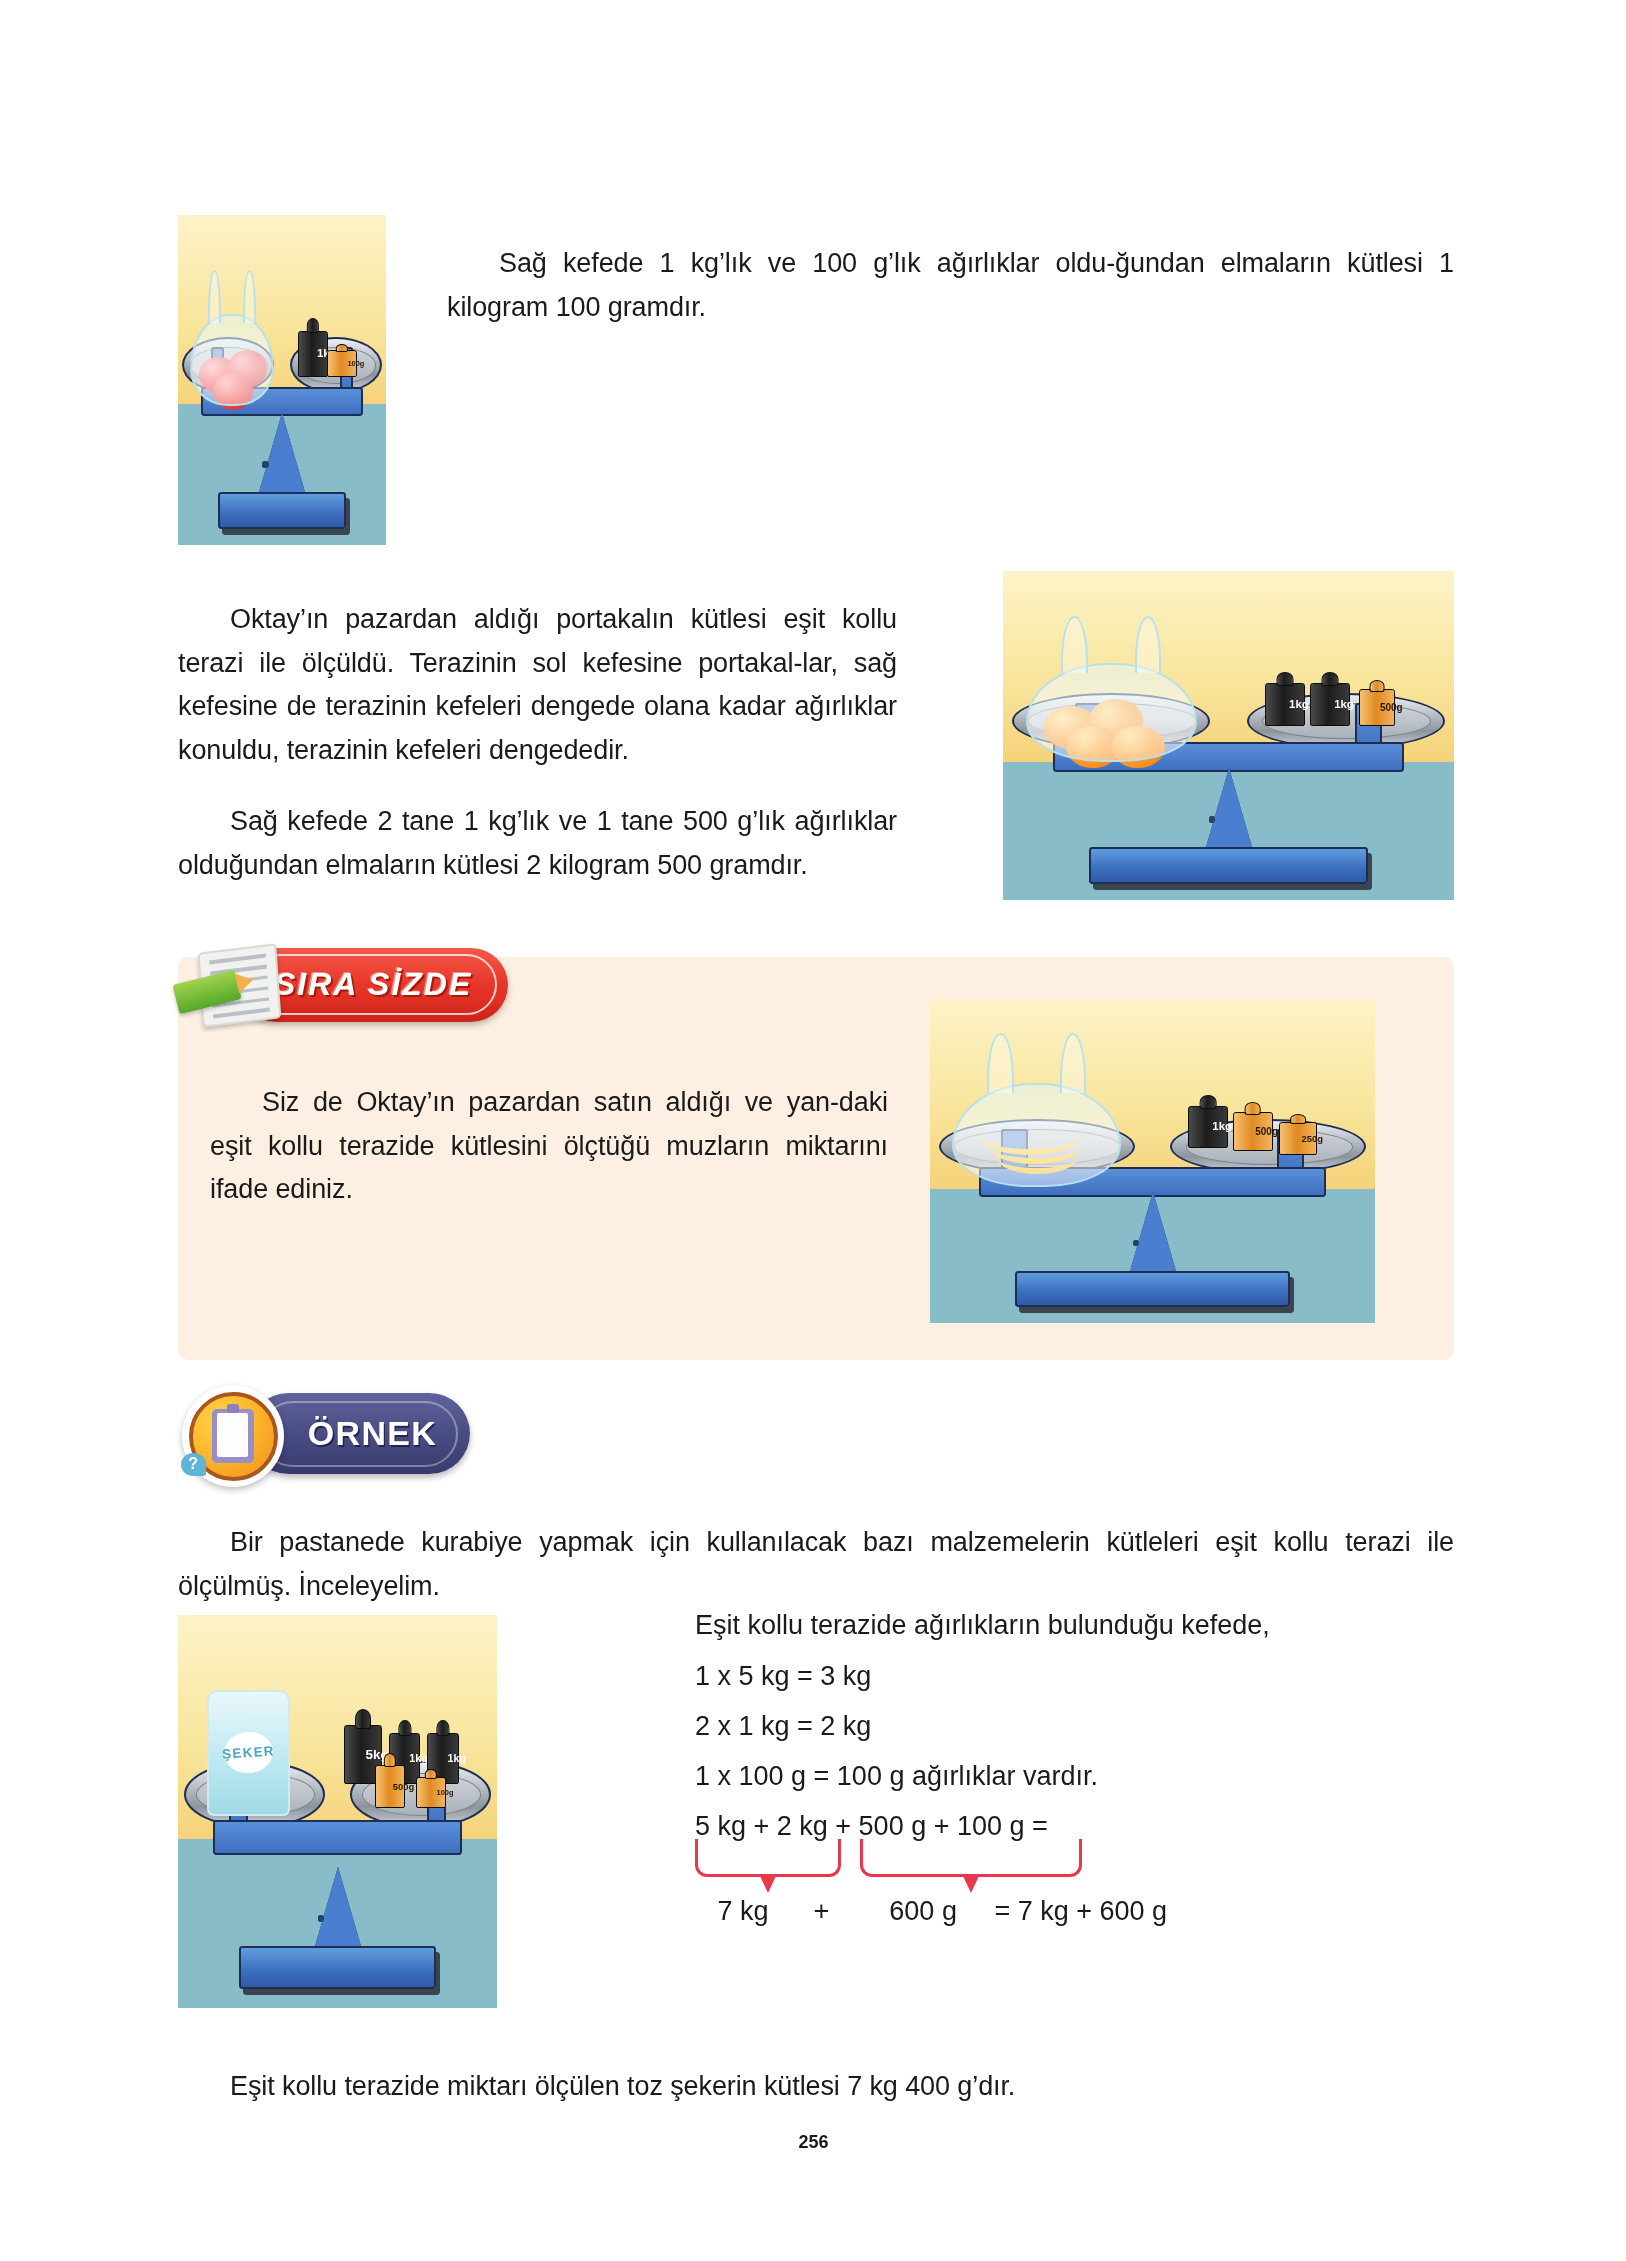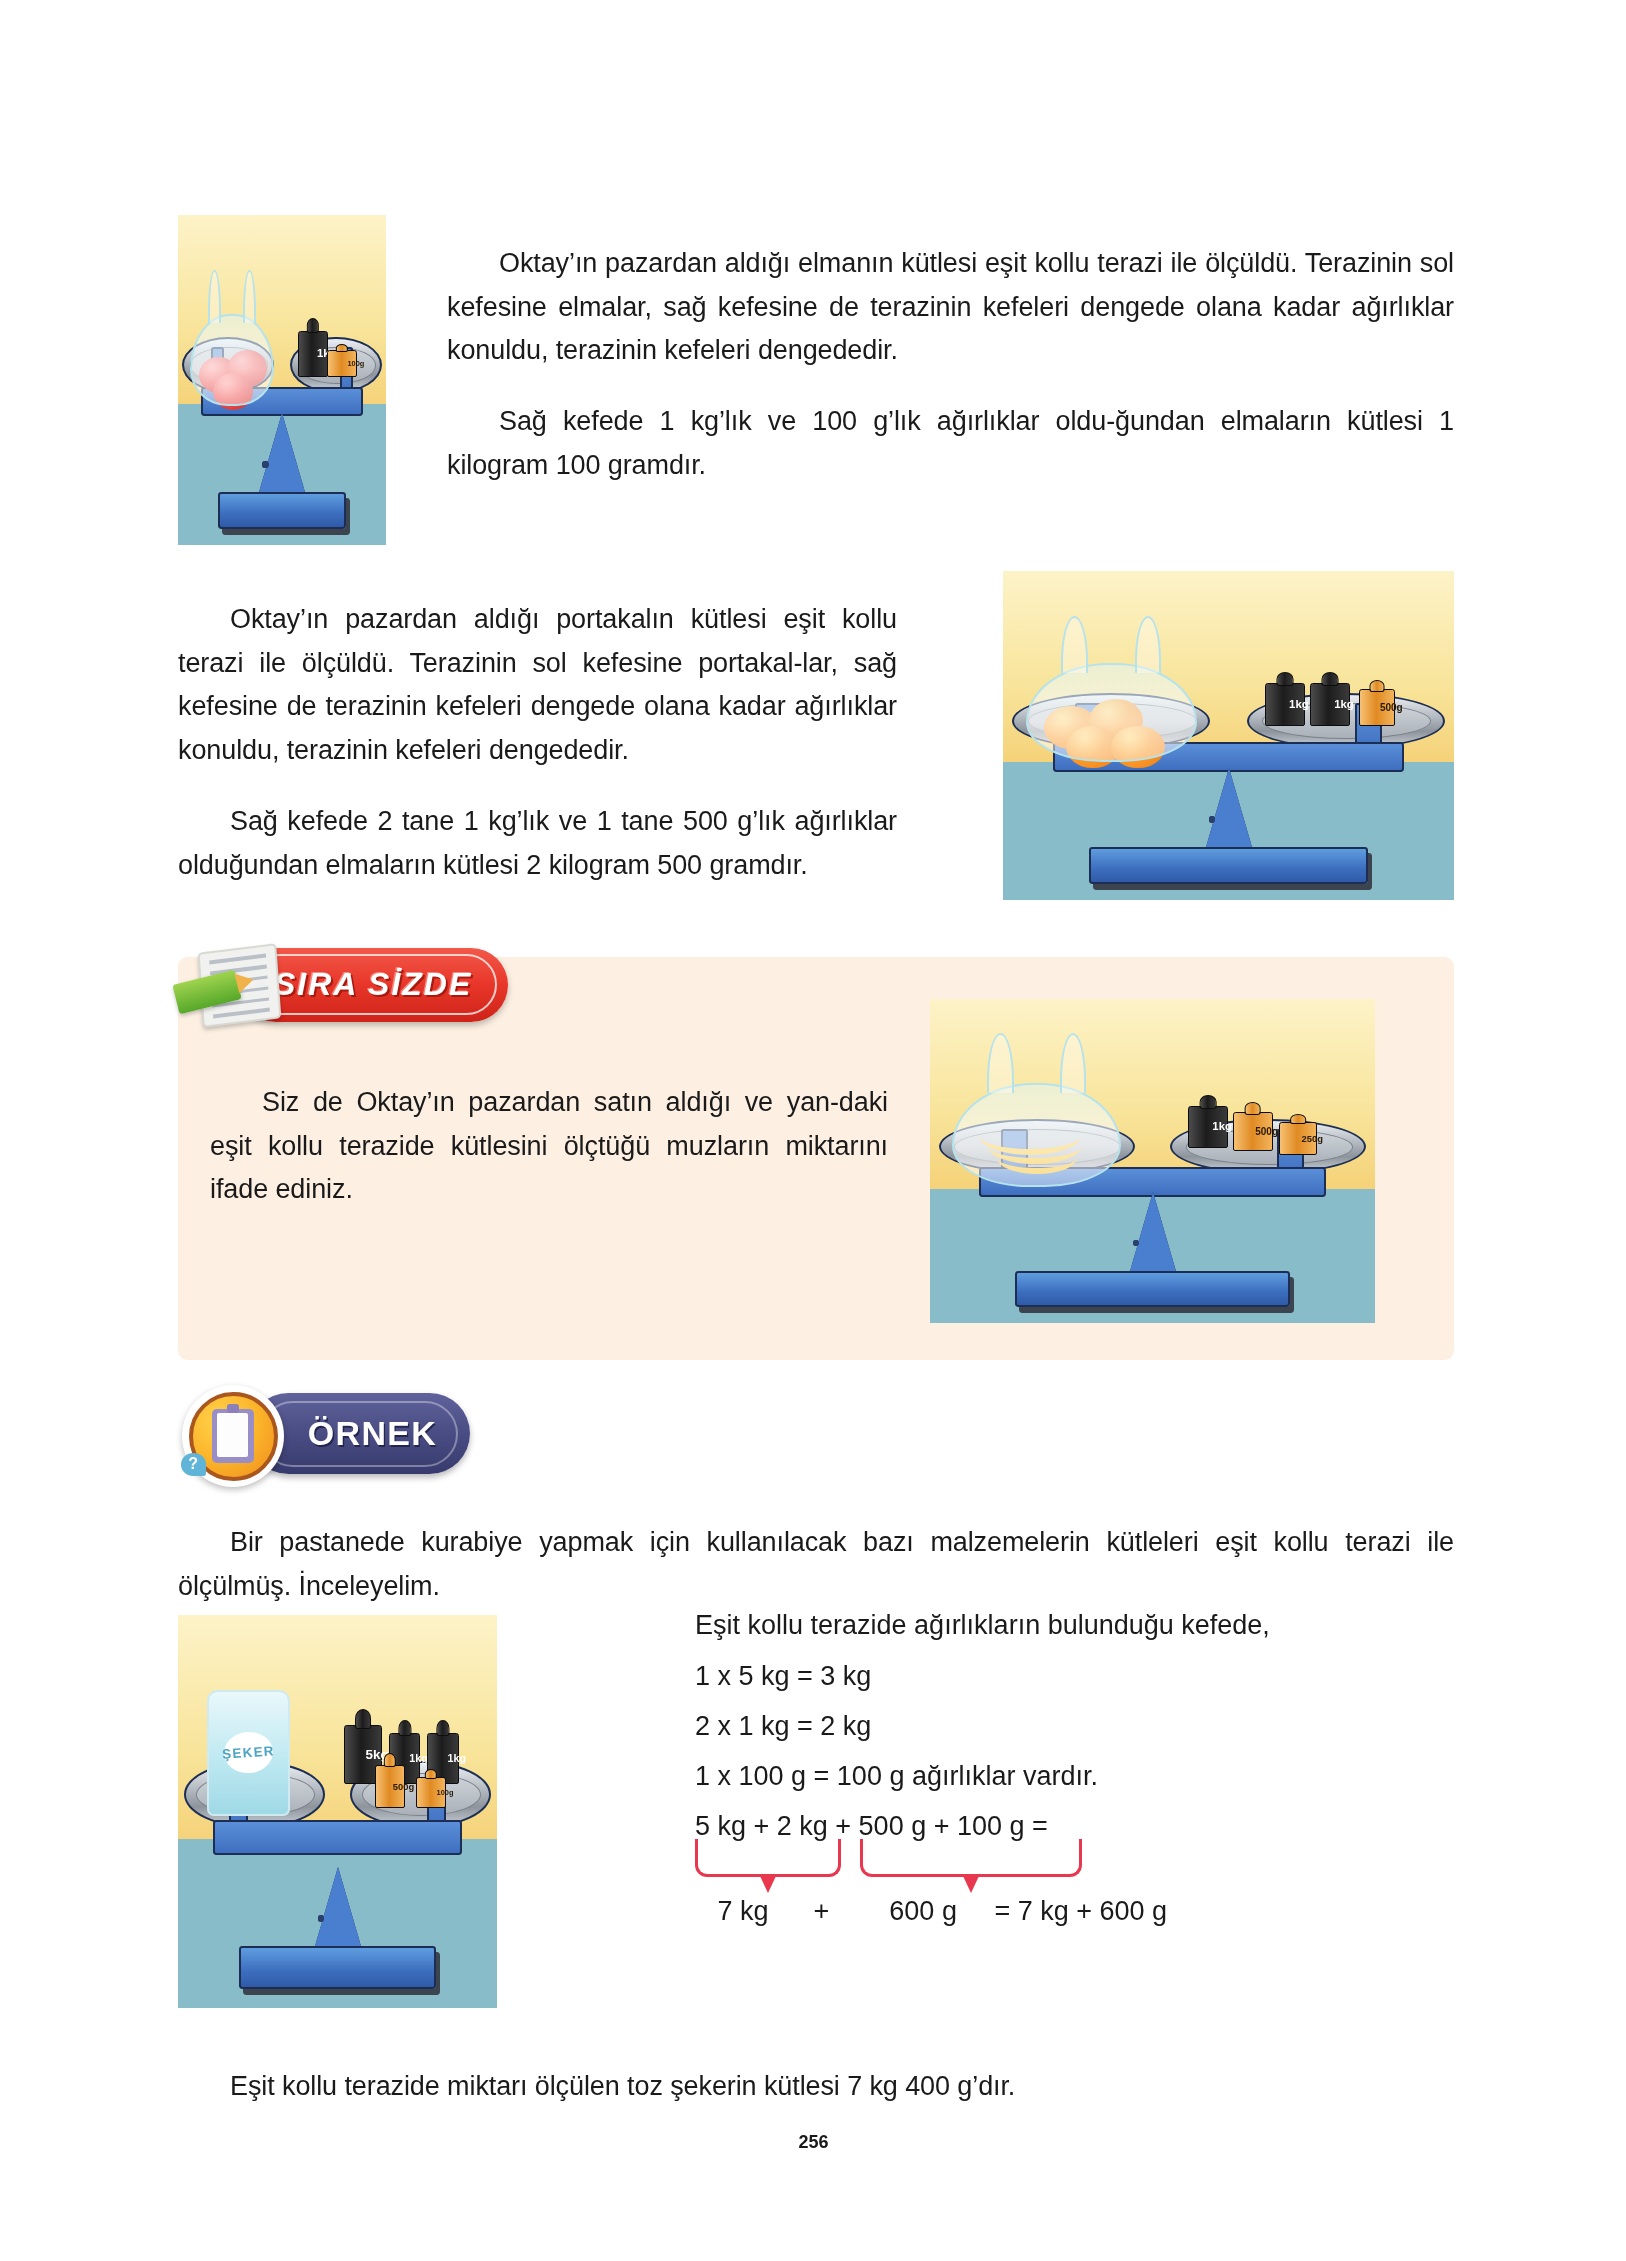--- a/index.html
+++ b/index.html
@@ -397,21 +397,20 @@
         <div class="sc-arm right"></div>
         <div class="sc-beam"></div>
         <div class="sc-column">
             <i></i>
           </div>
         <div class="sc-base"></div>
       </div>
     </div>
 
     <div id="text1">
-      <p class="para indent">Oktay’ın pazardan aldığı elmanın kütlesi eşit kollu terazi ile ölçüldü. Terazinin sol kefesine elmalar, sağ kefesine de terazinin kefeleri dengede olana kadar ağırlıklar konuldu, terazinin kefeleri dengededir.</p>
       <p class="para indent">Sağ kefede 1 kg’lık ve 100 g’lık ağırlıklar oldu-ğundan elmaların kütlesi 1 kilogram 100 gramdır.</p>
     </div>
   </div>
 
   <div id="block2">
     <div id="text2">
       <p class="para indent">Oktay’ın pazardan aldığı portakalın kütlesi eşit kollu terazi ile ölçüldü. Terazinin sol kefesine portakal-lar, sağ kefesine de terazinin kefeleri dengede olana kadar ağırlıklar konuldu, terazinin kefeleri dengededir.</p>
       <p class="para indent">Sağ kefede 2 tane 1 kg’lık ve 1 tane 500 g’lık ağırlıklar olduğundan elmaların kütlesi 2 kilogram 500 gramdır.</p>
     </div>
 

